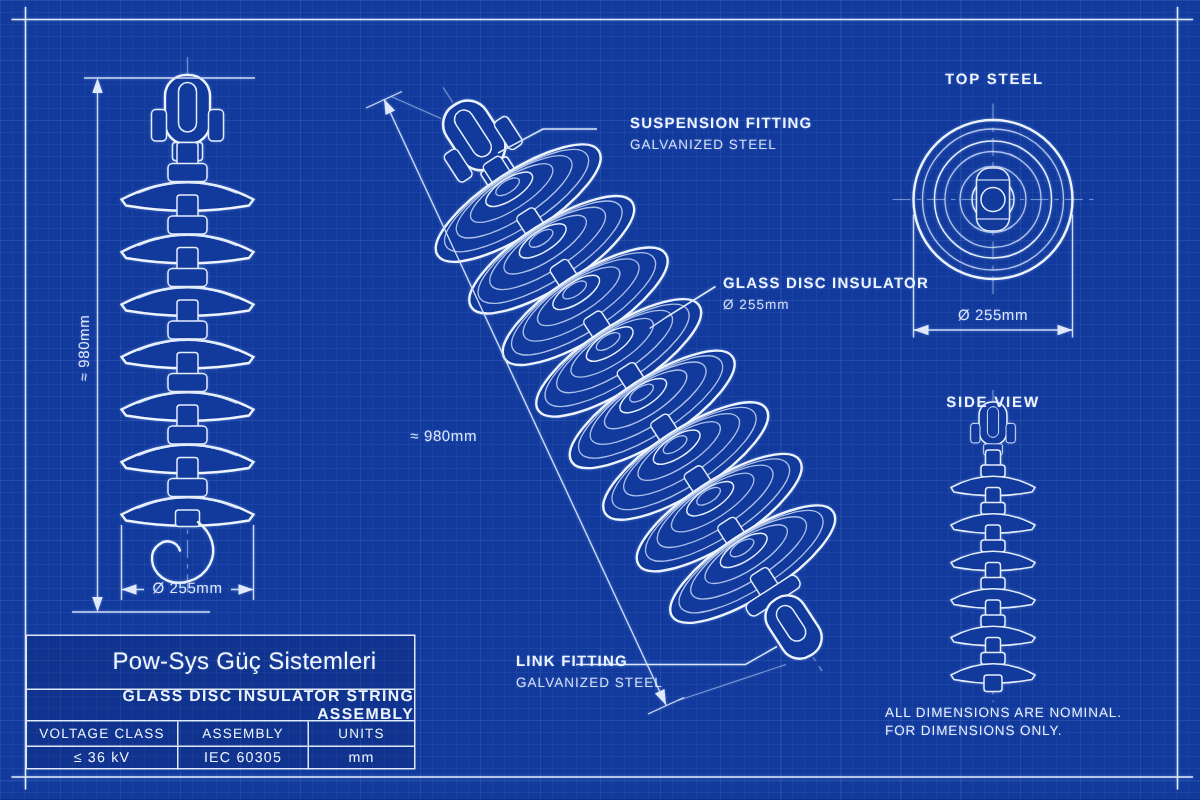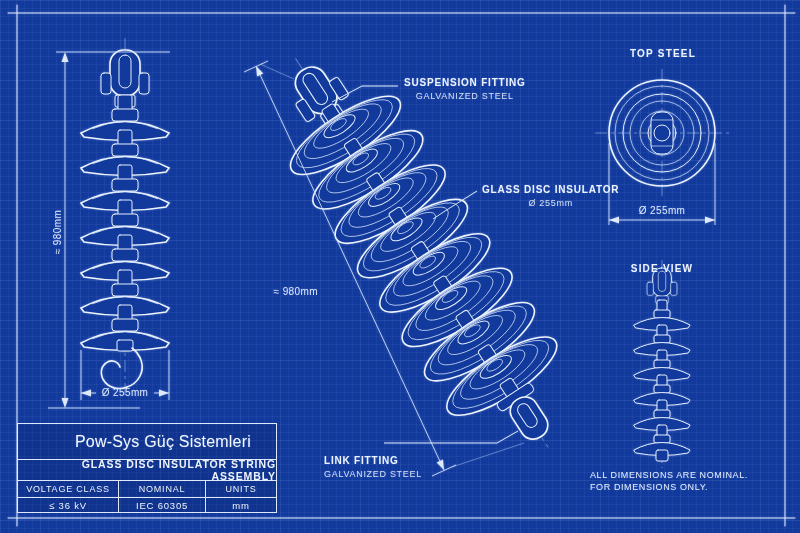--- a/index.html
+++ b/index.html
@@ -18,21 +18,21 @@
   .s1{stroke:#e4edfb;stroke-width:1;fill:none;stroke-linecap:round;}
   .s0{stroke:rgba(215,230,252,.78);stroke-width:.9;fill:none;}
   .cl{stroke:rgba(200,220,250,.5);stroke-width:.8;fill:none;stroke-dasharray:12 4 3 4;}
   .dim{stroke:#cfdcf5;stroke-width:.9;fill:none;}
   .dimthin{stroke:rgba(200,220,250,.55);stroke-width:.7;fill:none;}
   .leader{stroke:#dce7f8;stroke-width:1;fill:none;}
   .arrow{fill:#dfe9fa;stroke:none;}
   .f{fill:#123a9d;}
   .txt{position:absolute;text-shadow:0 0 2px rgba(130,170,255,.35);}
   .lbl .t{font-size:10px;font-weight:700;letter-spacing:.8px;white-space:nowrap;}
-  .lbl .s{font-size:9px;letter-spacing:.7px;margin-top:3px;opacity:.88;white-space:nowrap;text-align:center;}
+  .lbl .s{font-size:9px;letter-spacing:.7px;margin-top:3px;opacity:.88;white-space:nowrap;}
   .vtitle{font-size:10px;font-weight:700;letter-spacing:1.2px;white-space:nowrap;transform:translateX(-50%);}
   .dimtxt{font-size:10px;color:#dde8fa;letter-spacing:.4px;white-space:nowrap;}
   .center{transform:translateX(-50%);}
   .rot{transform:translate(-50%,-50%) rotate(-90deg);}
   .note{font-size:9px;line-height:11.5px;letter-spacing:.6px;color:#e6eefc;}
   .tblock{position:absolute;left:17px;top:423px;width:260px;height:90px;border:1.2px solid #dfe9fa;
     box-sizing:border-box;background:rgba(6,24,80,.18);}
   .tb-company{height:35px;display:flex;align-items:center;justify-content:center;
     font-size:16px;letter-spacing:.2px;color:#f5f9ff;text-shadow:0 0 2px rgba(130,170,255,.35);margin-left:32px;}
   .tb-sub{height:20px;border-top:1px solid #dfe9fa;display:flex;align-items:center;justify-content:center;
@@ -181,44 +181,44 @@
   </svg>
 
   <div class="txt vtitle" style="left:663px;top:48px;">TOP STEEL</div>
   <div class="txt vtitle" style="left:662px;top:263px;">SIDE VIEW</div>
 
   <div class="txt dimtxt rot" style="left:57px;top:232px;">≈ 980mm</div>
   <div class="txt dimtxt center" style="left:125px;top:387px;">Ø 255mm</div>
   <div class="txt dimtxt center" style="left:662px;top:205px;">Ø 255mm</div>
   <div class="txt dimtxt" style="left:240px;top:286px;width:78px;text-align:right;">≈ 980mm</div>
 
-  <div class="txt lbl" style="left:404px;top:77px;">
+  <div class="txt lbl" style="left:420px;top:77px;">
     <div class="t">SUSPENSION FITTING</div>
     <div class="s">GALVANIZED STEEL</div>
   </div>
   <div class="txt lbl" style="left:482px;top:184px;">
     <div class="t">GLASS DISC INSULATOR</div>
     <div class="s">Ø 255mm</div>
   </div>
-  <div class="txt lbl" style="left:324px;top:436px;margin-top:19px;">
+  <div class="txt lbl" style="left:344px;top:436px;">
     <div class="t">LINK FITTING</div>
     <div class="s">GALVANIZED STEEL</div>
   </div>
 
   <div class="txt note" style="left:590px;top:470px;">
     <div>ALL DIMENSIONS ARE NOMINAL.</div>
     <div>FOR DIMENSIONS ONLY.</div>
   </div>
 
   <div class="tblock">
     <div class="tb-company">Pow-Sys Güç Sistemleri</div>
     <div class="tb-sub">GLASS DISC INSULATOR STRING ASSEMBLY</div>
     <div class="tb-grid">
       <div class="tb-cell">VOLTAGE CLASS</div>
-      <div class="tb-cell bl">NOMINAL</div>
+      <div class="tb-cell bl">ASSEMBLY</div>
       <div class="tb-cell bl">UNITS</div>
       <div class="tb-cell bt val">≤ 36 kV</div>
       <div class="tb-cell bl bt val">IEC 60305</div>
       <div class="tb-cell bl bt val">mm</div>
     </div>
   </div>
 
 </div>
 
 </body></html>

